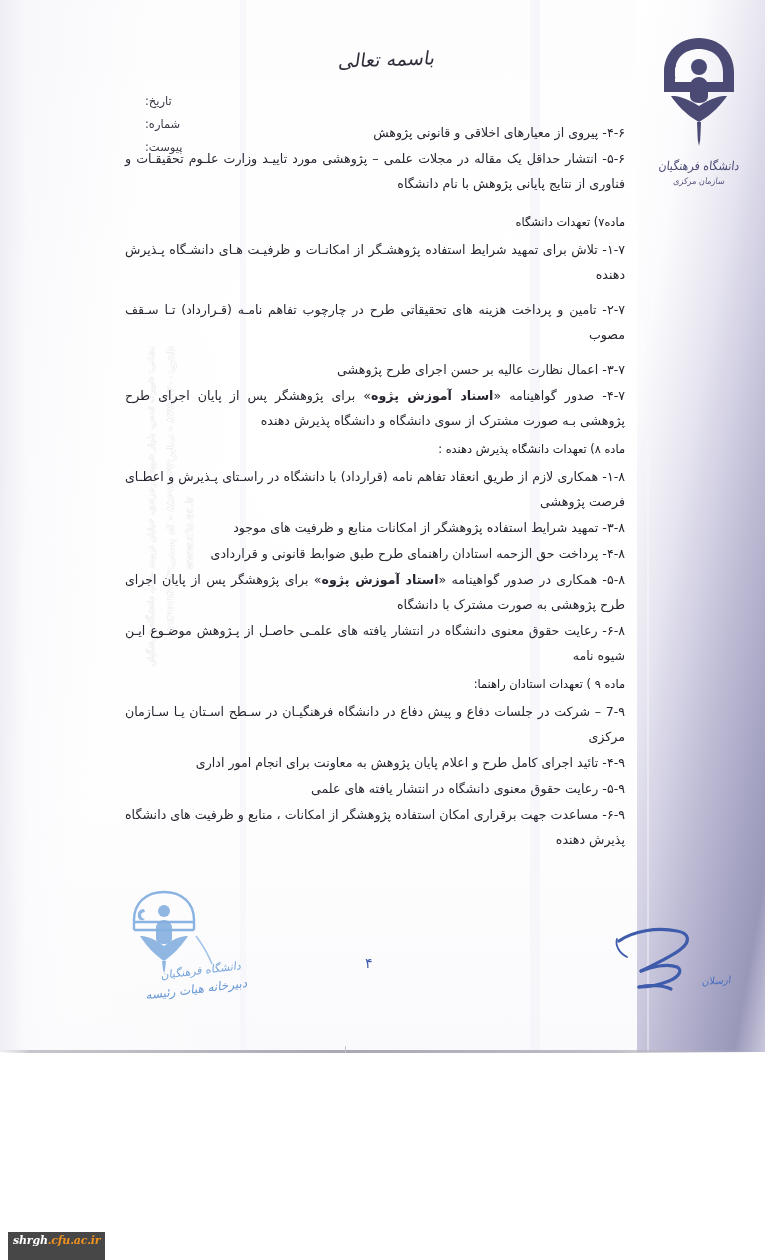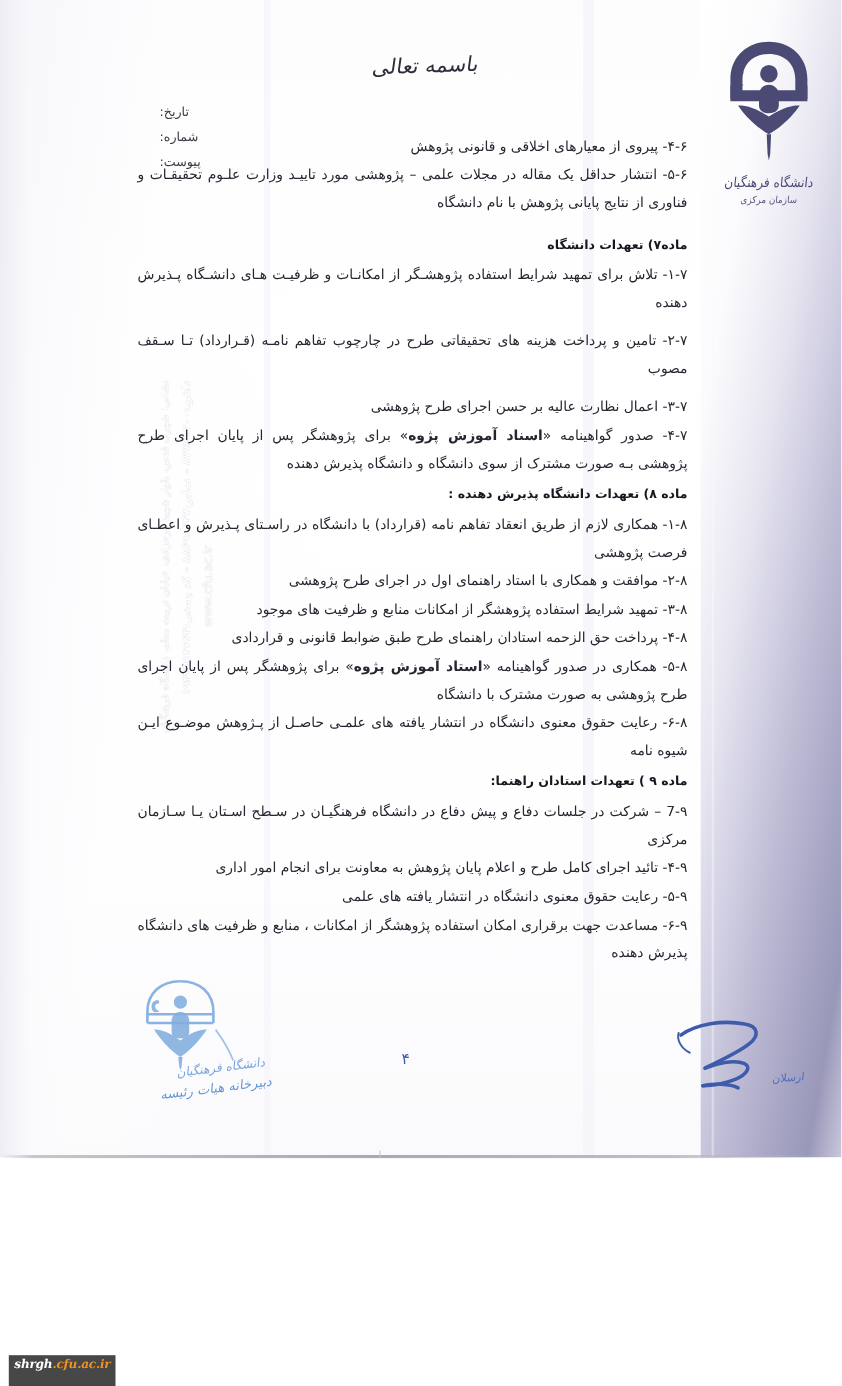--- a/index.html
+++ b/index.html
@@ -128,21 +128,21 @@
     text-align: justify;
     direction: rtl;
     font-size: 12.6px;
     line-height: 25px;
     color: #262630;
     font-family: "DejaVu Sans", sans-serif;
     margin-left: 20px;
   }
   .clause { margin: 0 0 1px 0; text-align: justify; text-justify: inter-word; }
   .heading {
-    font-weight: bold;
+    font-weight: normal;
     font-size: 11.4px;
     margin: 4px 0 2px 0;
     color: #17171f;
     letter-spacing: -.2px;
   }
   .q { font-weight: bold; }
   .gap { height: 9px; }
 
   
   #stamp {
@@ -242,21 +242,20 @@
     <p class="heading">ماده۷) تعهدات دانشگاه</p>
     <p class="clause">۱-۷- تلاش برای تمهید شرایط استفاده پژوهشـگر از امکانـات و ظرفیـت هـای دانشـگاه پـذیرش دهنده</p>
     <div class="gap"></div>
     <p class="clause">۲-۷- تامین و پرداخت هزینه های تحقیقاتی طرح در چارچوب تفاهم نامـه (قـرارداد) تـا سـقف مصوب</p>
     <div class="gap"></div>
     <p class="clause">۳-۷- اعمال نظارت عالیه بر حسن اجرای طرح پژوهشی</p>
     <p class="clause">۴-۷- صدور گواهینامه «<span class="q">اسناد آموزش پژوه</span>» برای پژوهشگر پس از پایان اجرای طرح پژوهشی بـه صورت مشترک از سوی دانشگاه و دانشگاه پذیرش دهنده</p>
 
     <p class="heading">ماده ۸) تعهدات دانشگاه پذیرش دهنده :</p>
     <p class="clause">۱-۸- همکاری لازم از طریق انعقاد تفاهم نامه (قرارداد) با دانشگاه در راسـتای پـذیرش و اعطـای فرصت پژوهشی</p>
-    <p class="clause">۲-۸- موافقت و همکاری با استاد راهنمای اول در اجرای طرح پژوهشی</p>
     <p class="clause">۳-۸- تمهید شرایط استفاده پژوهشگر از امکانات منابع و ظرفیت های موجود</p>
     <p class="clause">۴-۸- پرداخت حق الزحمه استادان راهنمای طرح طبق ضوابط قانونی و قراردادی</p>
     <p class="clause">۵-۸- همکاری در صدور گواهینامه «<span class="q">استاد آموزش پژوه</span>» برای پژوهشگر پس از پایان اجرای طرح پژوهشی به صورت مشترک با دانشگاه</p>
     <p class="clause">۶-۸- رعایت حقوق معنوی دانشگاه در انتشار یافته های علمـی حاصـل از پـژوهش موضـوع ایـن شیوه نامه</p>
 
     <p class="heading">ماده ۹ ) تعهدات استادان راهنما:</p>
     <p class="clause">7-۹ – شرکت در جلسات دفاع و پیش دفاع در دانشگاه فرهنگیـان در سـطح اسـتان یـا سـازمان مرکزی</p>
     <p class="clause">۴-۹- تائید اجرای کامل طرح و اعلام پایان پژوهش به معاونت برای انجام امور اداری</p>
     <p class="clause">۵-۹- رعایت حقوق معنوی دانشگاه در انتشار یافته های علمی</p>
     <p class="clause">۶-۹- مساعدت جهت برقراری امکان استفاده پژوهشگر از امکانات ، منابع و ظرفیت های دانشگاه پذیرش دهنده</p>

